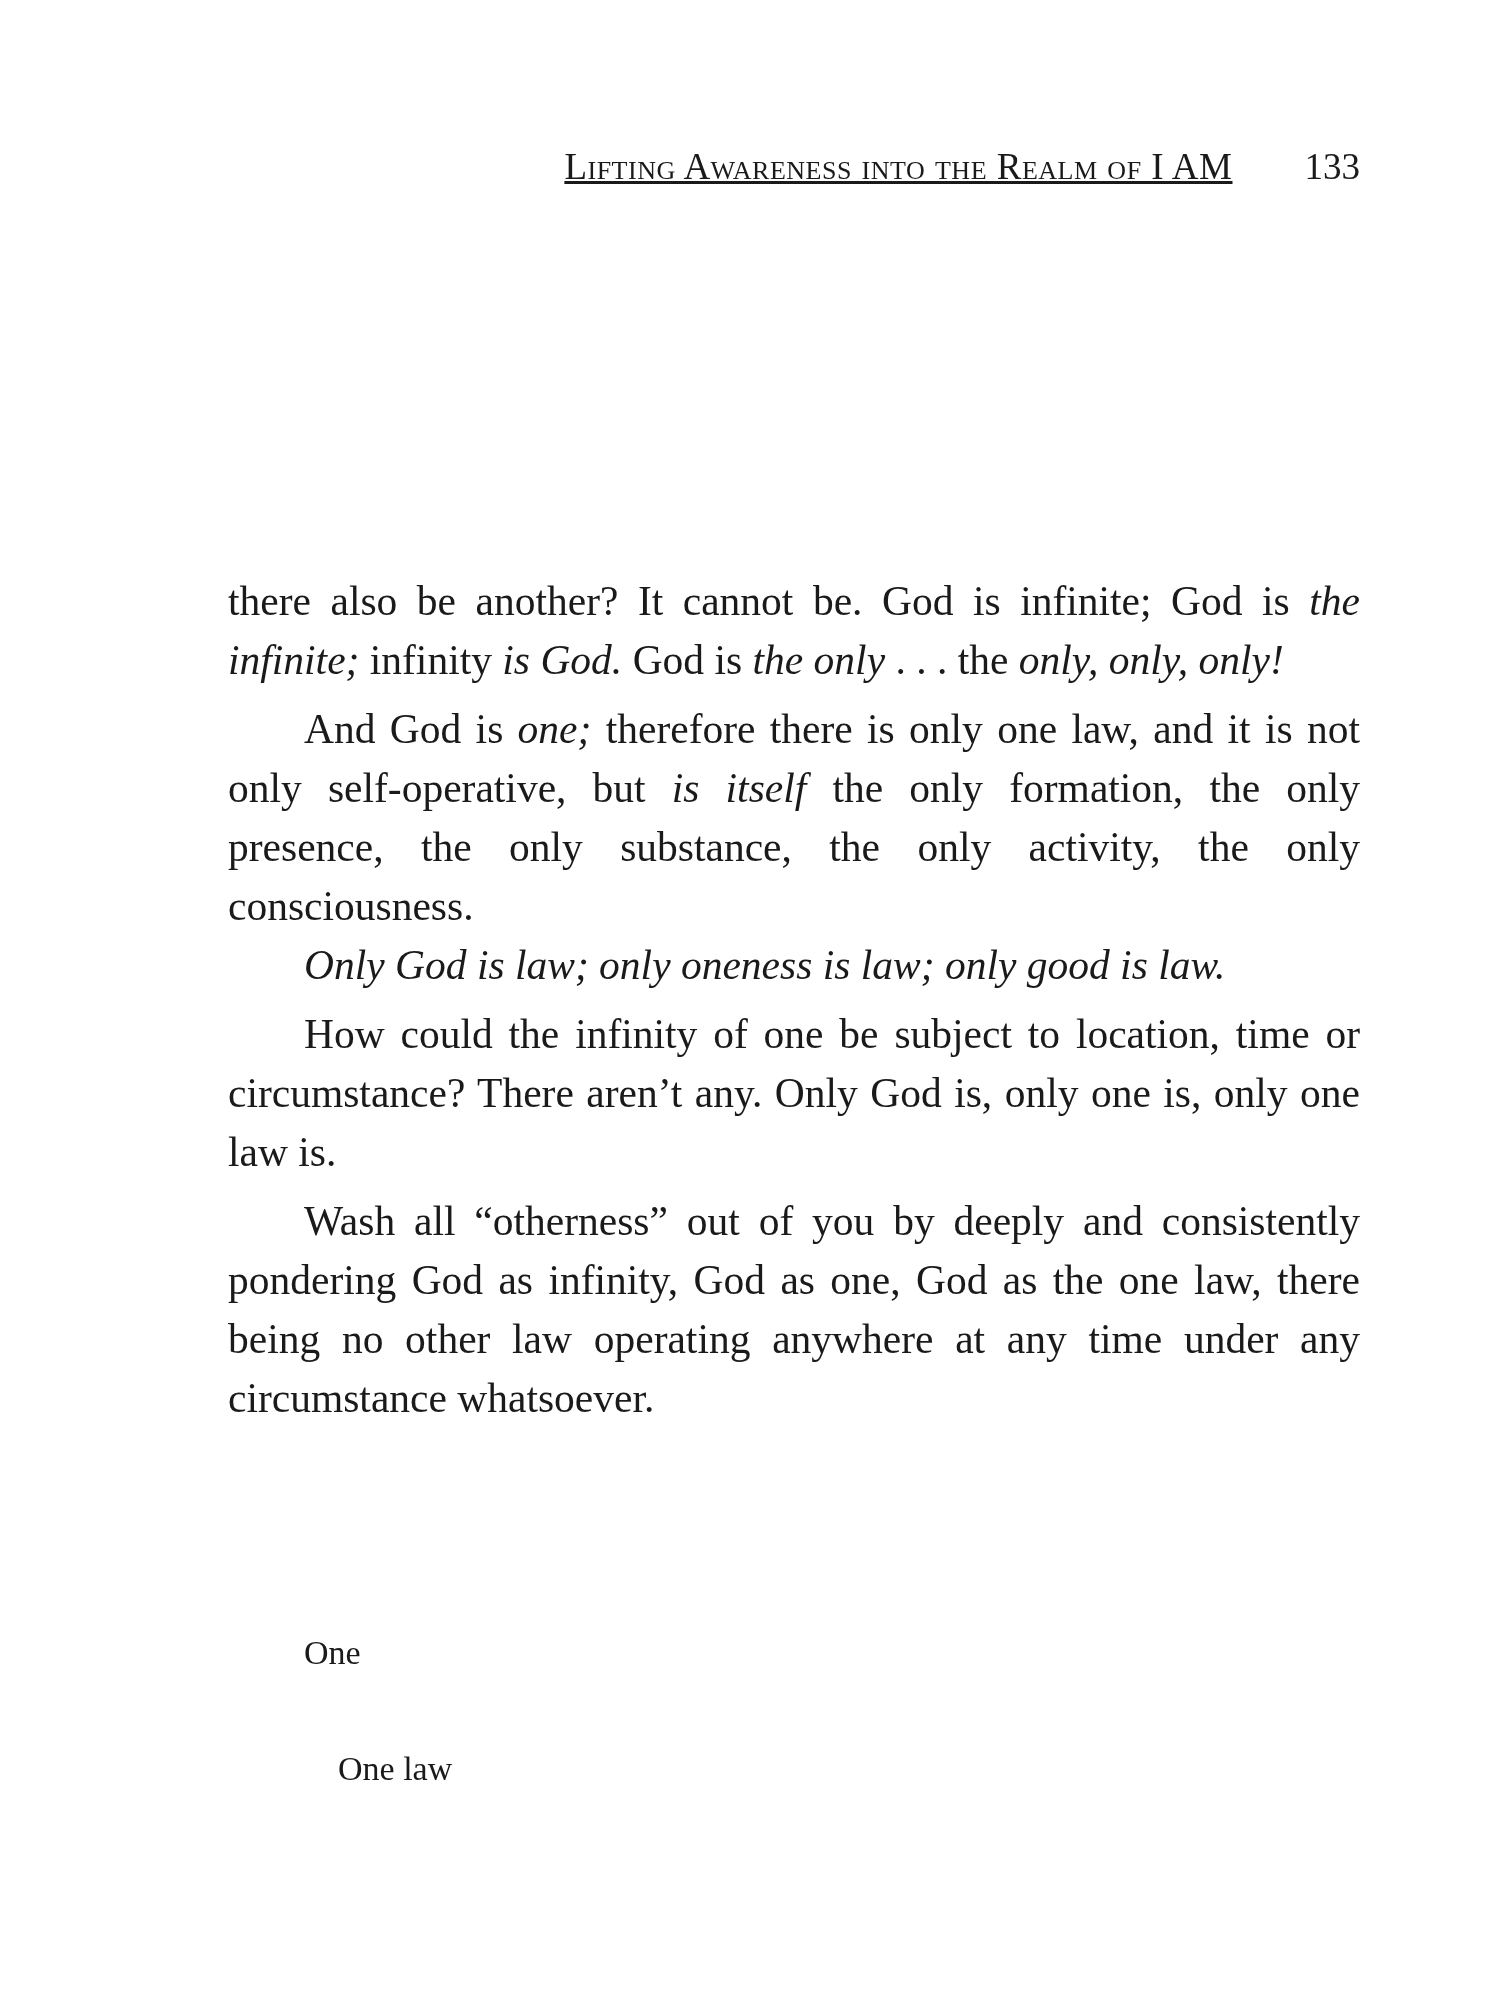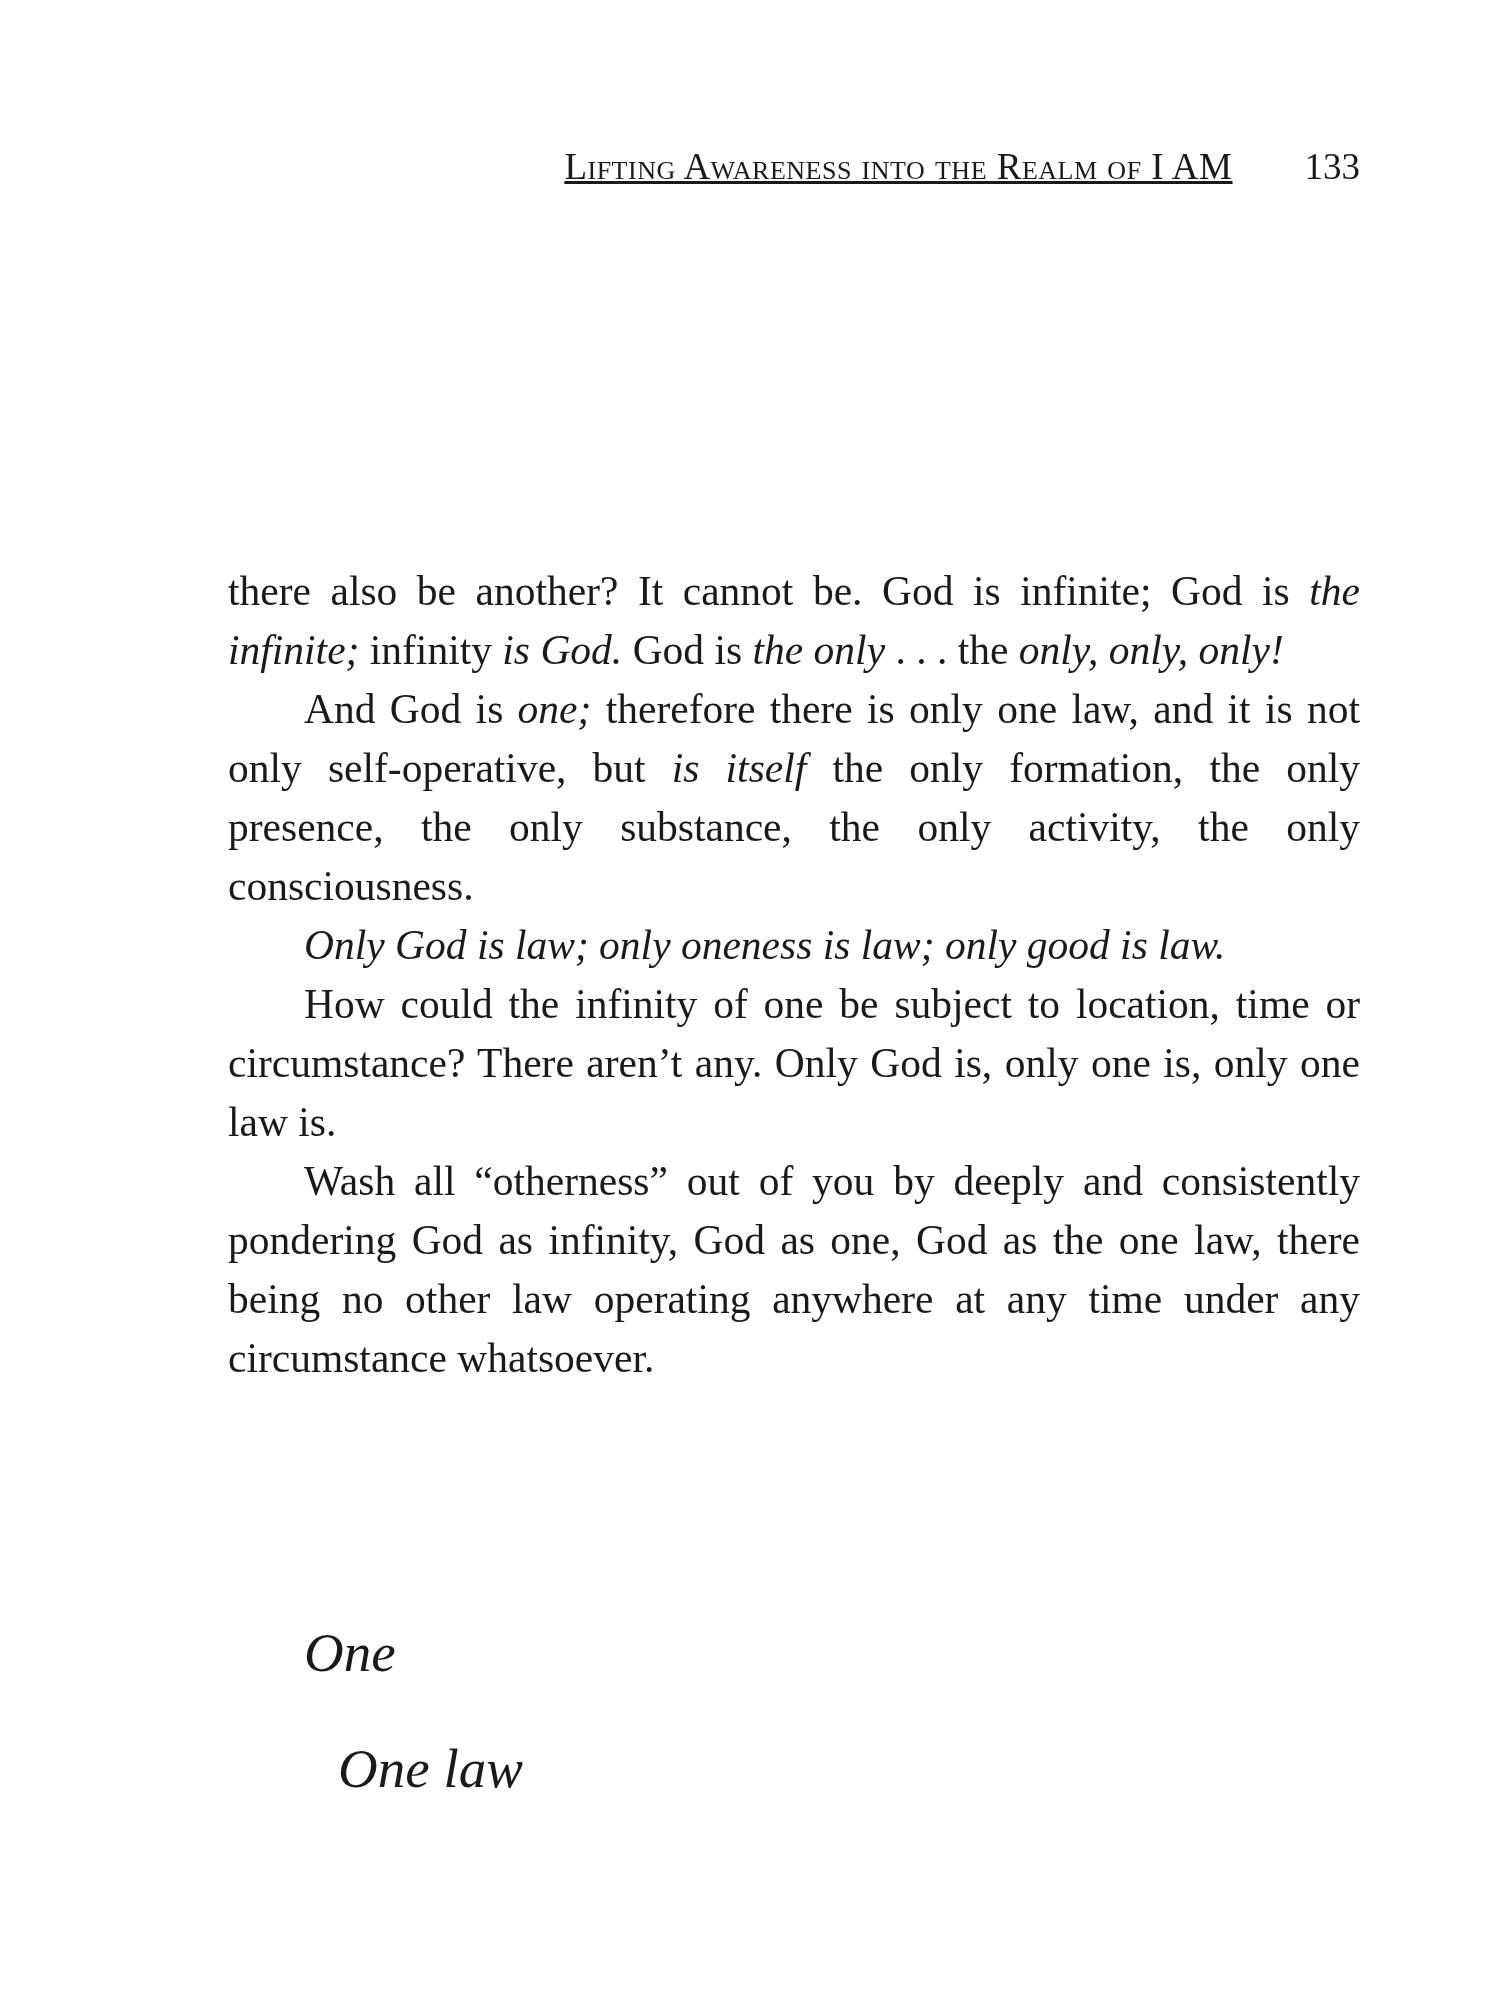--- a/index.html
+++ b/index.html
@@ -46,32 +46,32 @@
     }
     .body-text p {
       margin: 0;
       text-indent: 0;
     }
     .body-text p.indent {
       text-indent: 76px;
     }
     .body-text p.last-left {
       text-align-last: left;
+      margin-top: 10px;
     }
     .body-text p.italic-line {
       text-indent: 76px;
       font-style: italic;
       text-align: left;
     }
     em { font-style: italic; }
     .verse {
       position: absolute;
-      font-size: 55px;
+      font-size: 34px;
       line-height: 59px;
-      font-style: italic;
       white-space: nowrap;
     }
     .verse-one { top: 1623px; left: 304px; }
     .verse-one-law { top: 1739px; left: 338px; }
   </style>
 </head>
 <body>
 
 <div class="running-head">
   <span class="running-title">Lifting Awareness into the Realm of I AM</span><span class="page-number">133</span>

